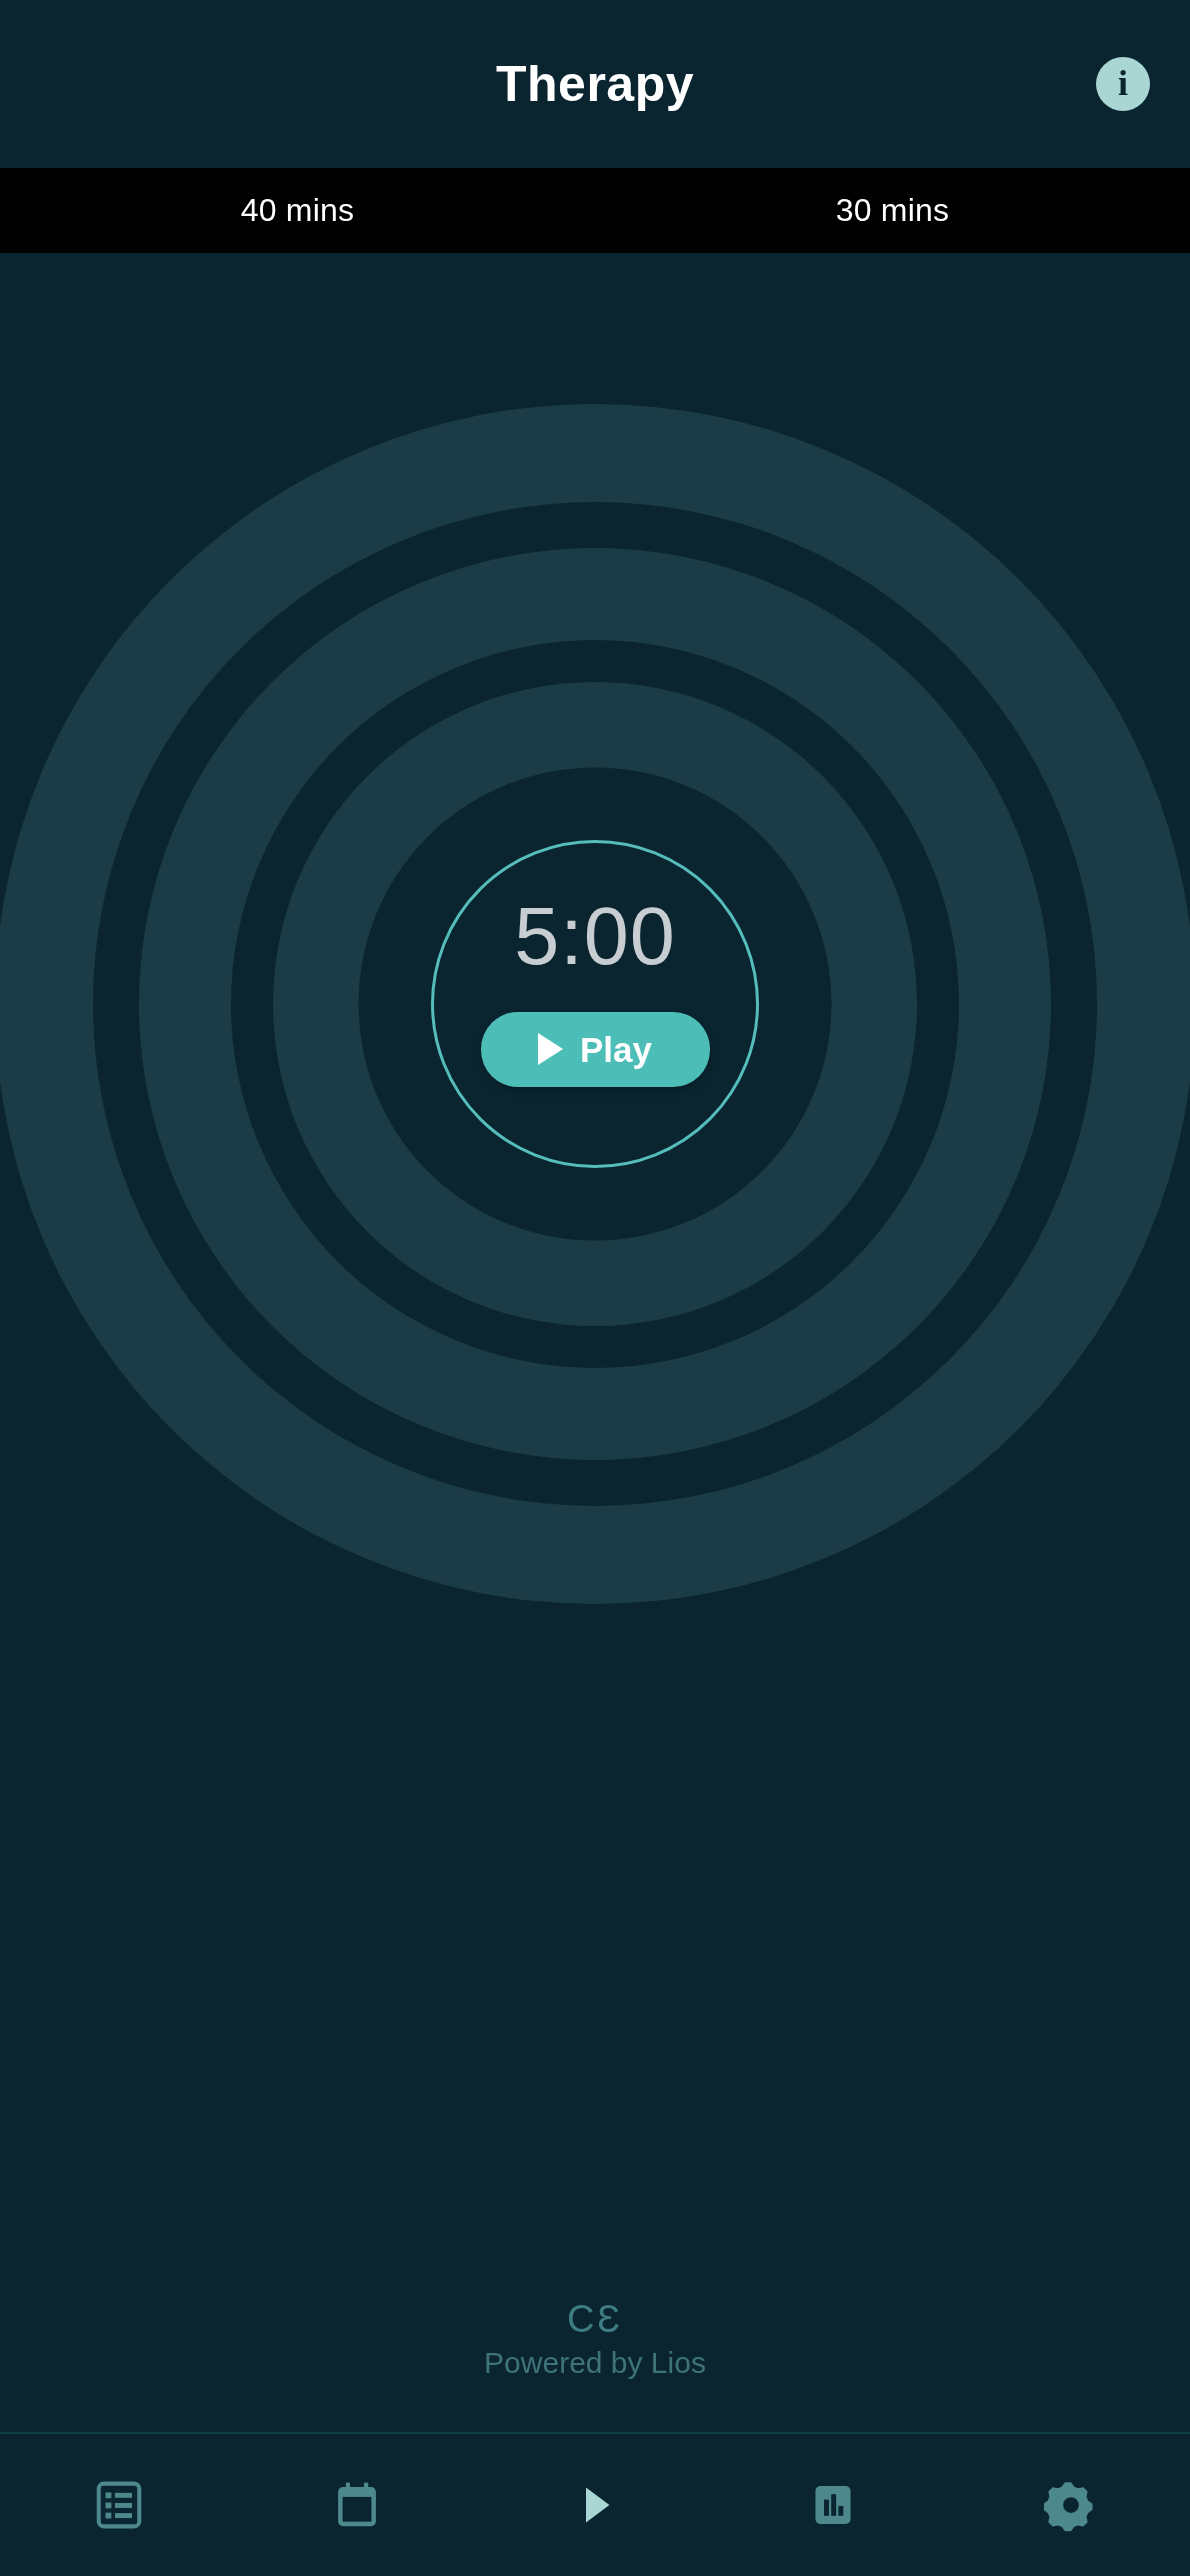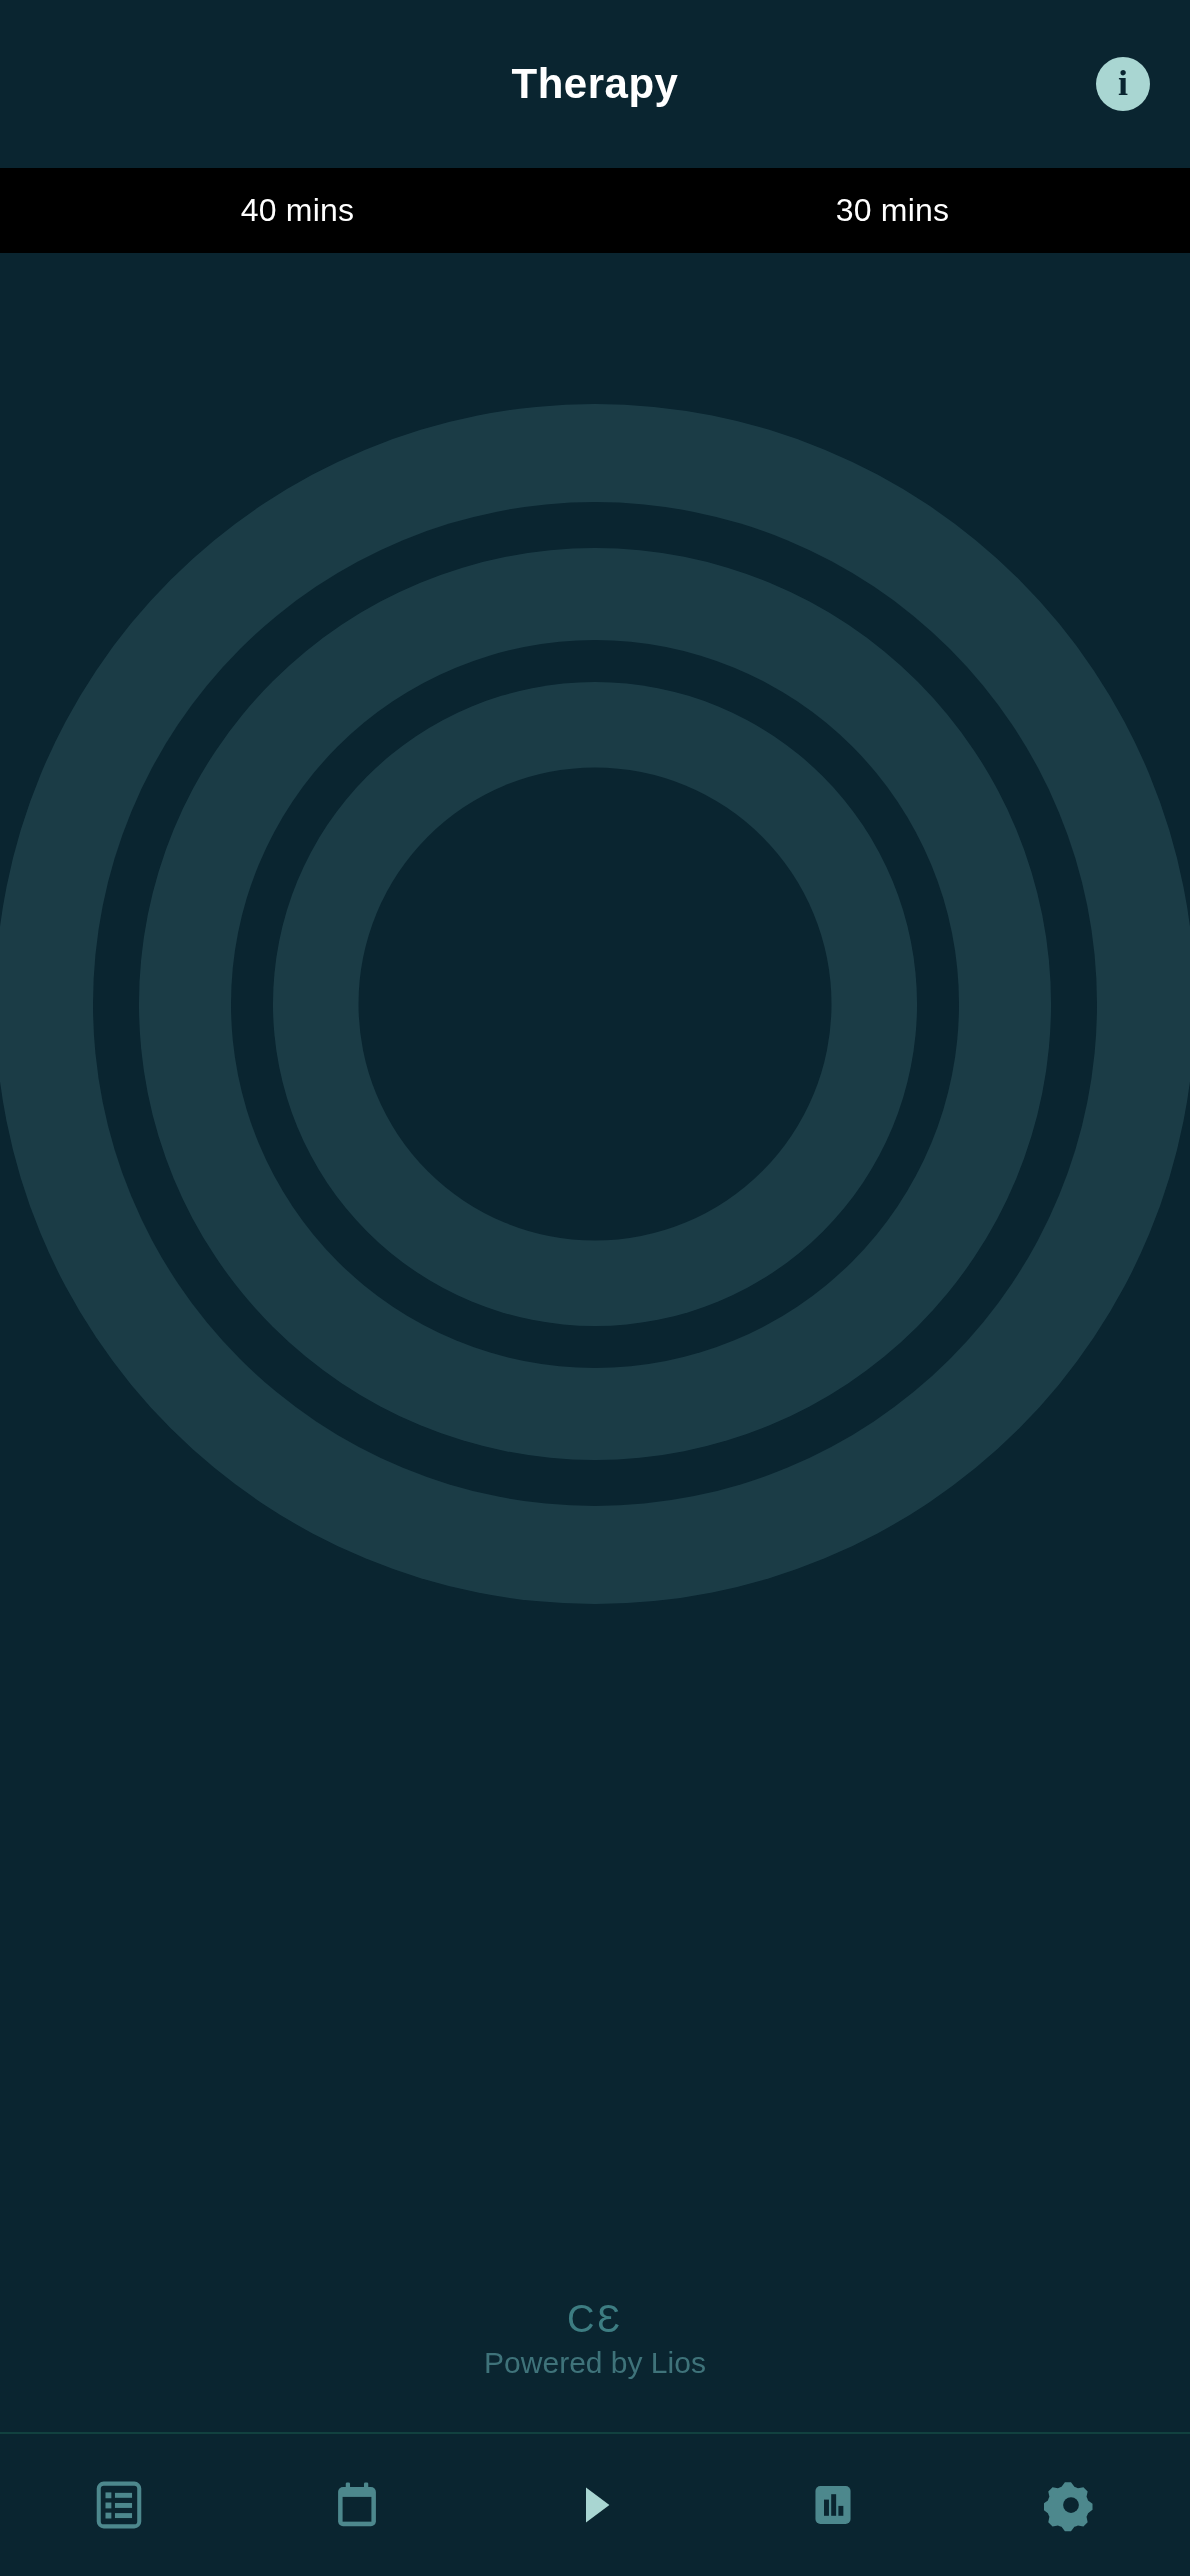--- a/index.html
+++ b/index.html
@@ -30,21 +30,21 @@
   .header {
     position: relative;
     height: 168px;
     flex: 0 0 168px;
     display: flex;
     align-items: center;
     justify-content: center;
     background: #0a2530;
   }
   .header-title {
-    font-size: 42px;
+    font-size: 50px;
     font-weight: bold;
     color: #ffffff;
     letter-spacing: 0.5px;
     line-height: 1;
     text-align: right;
   }
   .info-btn {
     position: absolute;
     right: 40px;
     top: 50%;
@@ -264,20 +264,27 @@
   <div class="main">
 
     <div class="ring-stage">
       <div class="ring ring-1"></div>
       <div class="ring ring-2"></div>
       <div class="ring ring-3"></div>
       <div class="ring ring-4"></div>
       <div class="ring ring-5"></div>
       <div class="ring ring-6"></div>
 
+      <div class="timer-circle">
+        <div class="timer-value">5:00</div>
+        <div class="play-btn">
+          <span class="tri"></span>
+          <span class="label">Play</span>
+        </div>
+      </div>
     </div>
 
     <div class="footer-brand">
       <div class="ce-mark">CƐ</div>
       <div class="powered">Powered by Lios</div>
     </div>
 
   </div>
 
   <div class="navbar">

